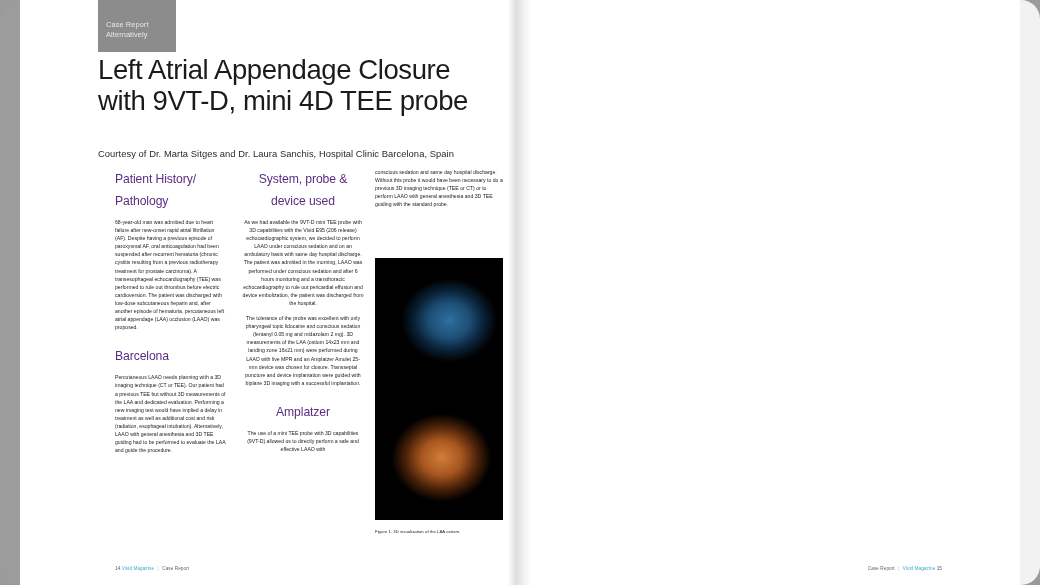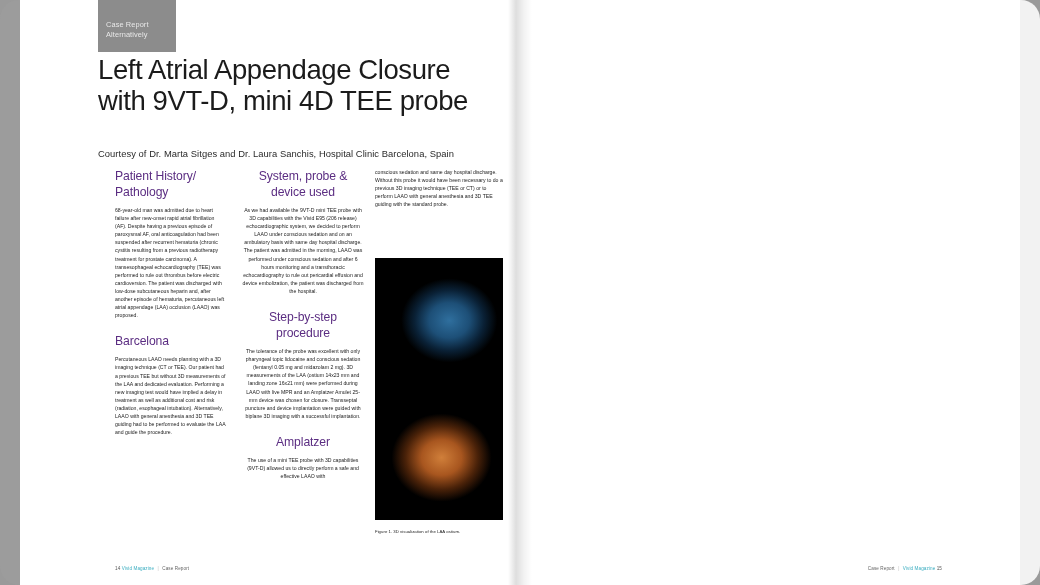--- a/index.html
+++ b/index.html
@@ -19,21 +19,21 @@
   .kicker div{white-space:nowrap;}
   h1.title{position:absolute;left:76px;top:52px;width:400px;margin:2px;font-size:27.5px;line-height:31px;
       font-weight:400;color:#1b1b1b;letter-spacing:-0.4px;}
   .byline{position:absolute;left:78px;top:132px;width:400px;font-size:9.4px;color:#2a2a2a;letter-spacing:.05px;margin-top:16px;}
 
   .col{position:absolute;top:168px;font-size:5.15px;line-height:8.1px;color:#222;text-align:left;}
   .col p{margin:0 0 7px 0;}
   .col1{left:95px;width:112px;}
   .col2{left:222px;width:122px;text-align:center;}
   .col3{left:355px;width:128px;}
-  h2.sec{margin:0 0 6px 0;font-size:12.2px;line-height:16px;font-weight:400;color:#5b2d82;letter-spacing:-0.1px;}
+  h2.sec{margin:0 0 6px 0;font-size:12.2px;line-height:22px;font-weight:400;color:#5b2d82;letter-spacing:-0.1px;}
   h2.sec.gap{margin-top:14px;}
 
   .fig1{position:absolute;left:355px;top:258px;width:128px;height:262px;background:#000;overflow:hidden;}
   .fig1 .half{position:absolute;left:0;width:128px;height:130px;}
   .fig1 .top{top:0;background:
       radial-gradient(ellipse 48px 42px at 58% 48%, #2f6f9e 0%, #1d4f77 42%, #0a2136 72%, #000 100%),
       radial-gradient(ellipse 26px 20px at 40% 66%, #9fc4dd 0%, rgba(60,110,150,0.35) 60%, rgba(0,0,0,0) 100%),
       radial-gradient(ellipse 18px 26px at 70% 36%, #b8d6ea 0%, rgba(70,120,160,0.3) 55%, rgba(0,0,0,0) 100%),
       #000;}
   .fig1 .bot{top:132px;background:
@@ -72,21 +72,20 @@
     <div class="col col1">
       <h2 class="sec">Patient History/ Pathology</h2>
       <p>68-year-old man was admitted due to heart failure after new-onset rapid atrial fibrillation (AF). Despite having a previous episode of paroxysmal AF, oral anticoagulation had been suspended after recurrent hematuria (chronic cystitis resulting from a previous radiotherapy treatment for prostate carcinoma). A transesophageal echocardiography (TEE) was performed to rule out thrombus before electric cardioversion. The patient was discharged with low-dose subcutaneous heparin and, after another episode of hematuria, percutaneous left atrial appendage (LAA) occlusion (LAAO) was proposed.</p>
       <h2 class="sec gap">Barcelona</h2>
       <p>Percutaneous LAAO needs planning with a 3D imaging technique (CT or TEE). Our patient had a previous TEE but without 3D measurements of the LAA and dedicated evaluation. Performing a new imaging test would have implied a delay in treatment as well as additional cost and risk (radiation, esophageal intubation). Alternatively, LAAO with general anesthesia and 3D TEE guiding had to be performed to evaluate the LAA and guide the procedure.</p>
     </div>
 
     <div class="col col2">
       <h2 class="sec">System, probe &amp; device used</h2>
       <p>As we had available the 9VT-D mini TEE probe with 3D capabilities with the Vivid E95 (206 release) echocardiographic system, we decided to perform LAAO under conscious sedation and on an ambulatory basis with same day hospital discharge. The patient was admitted in the morning, LAAO was performed under conscious sedation and after 6 hours monitoring and a transthoracic echocardiography to rule out pericardial effusion and device embolization, the patient was discharged from the hospital.</p>
-      <h2 class="sec gap">Step-by-step procedure</h2>
       <p>The tolerance of the probe was excellent with only pharyngeal topic lidocaine and conscious sedation (fentanyl 0.05 mg and midazolam 2 mg). 3D measurements of the LAA (ostium 14x23 mm and landing zone 16x21 mm) were performed during LAAO with live MPR and an Amplatzer Amulet 25-mm device was chosen for closure. Transseptal puncture and device implantation were guided with biplane 3D imaging with a successful implantation.</p>
       <h2 class="sec gap">Amplatzer</h2>
       <p>The use of a mini TEE probe with 3D capabilities (9VT-D) allowed us to directly perform a safe and effective LAAO with</p>
     </div>
 
     <div class="col col3">
       <p>conscious sedation and same day hospital discharge.  Without this probe it would have been necessary to do a previous 3D imaging technique (TEE or CT) or to perform LAAO with general anesthesia and 3D TEE guiding with the standard probe.</p>
     </div>
 
     <div class="fig1">

